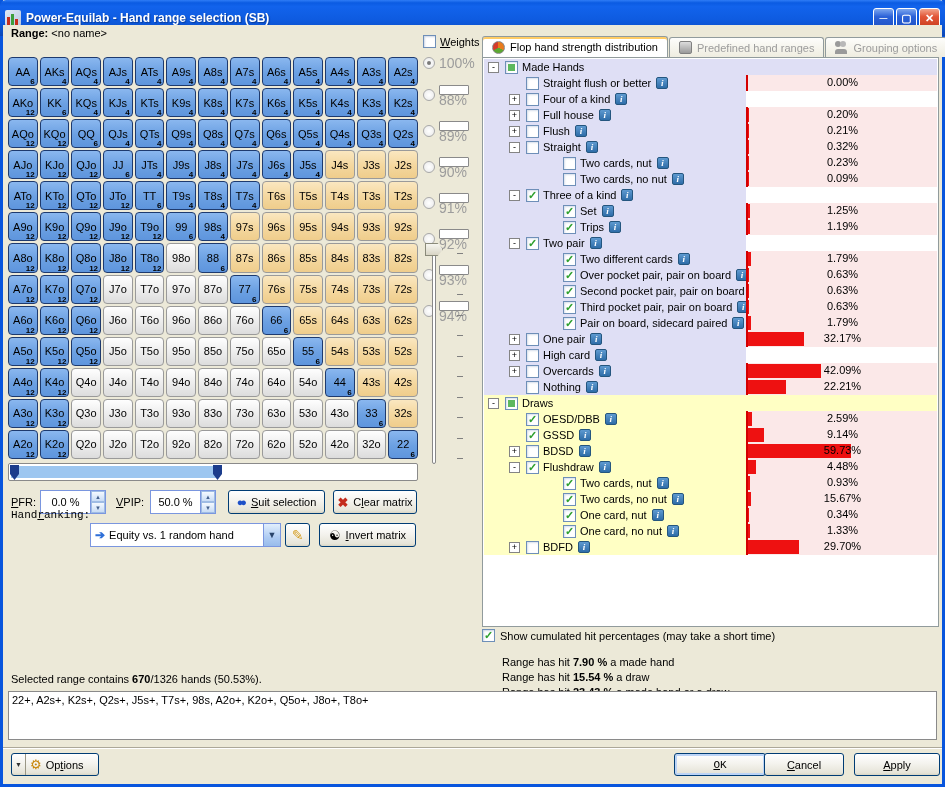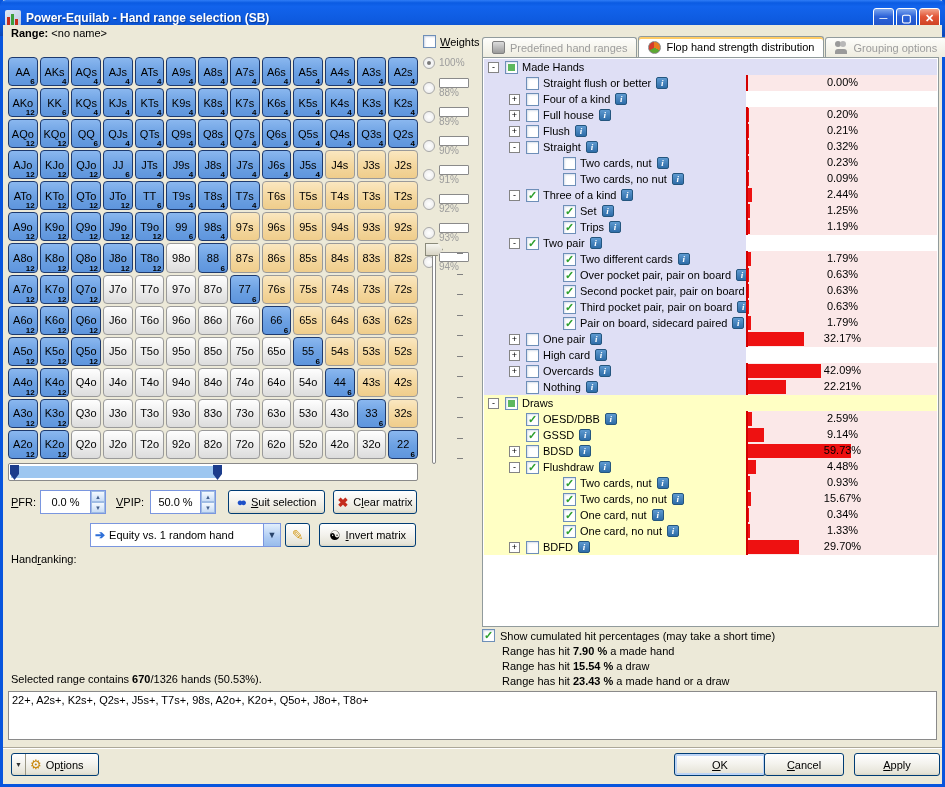--- a/index.html
+++ b/index.html
@@ -30,24 +30,24 @@
   .cell.o { background:linear-gradient(180deg,#FEFEFE,#ECECEC 55%,#DCDCDC); }
   .cell.t { background:linear-gradient(180deg,#FAE7C0,#F4D79E 55%,#EFCD8C); }
   .cell .sub { position:absolute; right:2px; bottom:-1px; font-size:8px; font-weight:bold; }
 
   
   .weights { position:absolute; left:420px; top:10px; width:58px; }
   .w-check { display:flex; align-items:center; gap:4px; }
   .checkbox { width:13px; height:13px; background:#fff; border:1px solid #6E8FB8; box-shadow:inset 1px 1px 2px #cdd6e4; display:flex; align-items:center; justify-content:center; font-size:11px; font-weight:bold; color:#2FA02F; }
   .radio { width:12px; height:12px; border-radius:50%; border:1px solid #A8A8A8; background:radial-gradient(#fff,#e8e8e8); position:relative; flex:0 0 auto; }
   .radio.sel::after { content:""; position:absolute; left:3px; top:3px; width:4px; height:4px; border-radius:50%; background:#7a7a7a; }
-  .preset { display:flex; align-items:center; gap:4px; margin-top:9px; color:#9C9C9C; }
+  .preset { display:flex; align-items:center; gap:4px; margin-top:16px; color:#9C9C9C; }
   .preset .col { display:flex; flex-direction:column; }
   .preset .wbox { width:30px; height:10px; background:#fff; border:1px solid #8a8a8a; border-radius:1px; }
-  .preset .plabel { font-size:10px; line-height:10px; }
+  .preset .plabel { font-size:14px; line-height:10px; }
   .p100 { margin-top:9px; margin-bottom:2px; }
   .vslider-track { position:absolute; left:9px; top:213px; width:4px; height:216px; background:#fff; border:1px solid #888; border-radius:2px; }
   .vslider-thumb { position:absolute; left:2px; top:208px; width:18px; height:13px; background:linear-gradient(180deg,#F6F6F0,#D8D4C4); border:1px solid #8a8a7a; clip-path:polygon(0 0,70% 0,100% 50%,70% 100%,0 100%); }
   .vtick { position:absolute; left:34px; width:6px; height:1px; background:#808080; }
 
   
   .hslider { position:absolute; left:5px; top:438px; width:410px; height:18px; background:#fff; border:1px solid #8a8a8a; border-radius:2px; }
   .hslider .fill { position:absolute; left:2px; top:2px; height:12px; background:#9CC6F0; }
   .hthumb { position:absolute; top:1px; width:9px; height:15px; background:#1B3C8C; clip-path:polygon(0 0,100% 0,100% 60%,50% 100%,0 60%); }
 
@@ -97,21 +97,21 @@
   .pct-text { position:absolute; left:0; right:0; top:1px; text-align:center; }
   .expander { width:11px; height:11px; background:#fff; border:1px solid #848484; display:flex; align-items:center; justify-content:center; font-size:9px; line-height:1; flex:0 0 auto; }
   .tchk { width:13px; height:13px; background:#fff; border:1px solid #6E8FB8; box-shadow:inset 1px 1px 2px #d7dfeb; display:flex; align-items:center; justify-content:center; flex:0 0 auto; margin:0 4px 0 6px; }
   .tchk .mark { color:#2FA02F; font-weight:bold; font-size:11px; line-height:1; }
   .tchk .sq { width:7px; height:7px; background:#5DB85D; }
   .info-icon { width:12px; height:12px; background:linear-gradient(180deg,#5E9AD0,#2E6DA8); border:1px solid #24567F; border-radius:2px; color:#fff; font-weight:bold; font-size:9px; font-style:italic; display:inline-flex; align-items:center; justify-content:center; margin-left:5px; flex:0 0 auto; font-family:"Liberation Serif", serif; }
 
   
   .summary { position:absolute; left:479px; top:604px; width:457px; }
   .sum-check { display:flex; align-items:center; gap:5px; }
-  .sum-lines { margin-left:20px; margin-top:2px; line-height:15px; }
+  .sum-lines { margin-left:20px; margin-top:13px; line-height:15px; }
 
   .status-line { position:absolute; left:8px; top:648px; }
   .range-textarea { position:absolute; left:5px; top:666px; width:929px; height:49px; border:1px solid #8a8a8a; background:#fff; font-family:"Liberation Sans", sans-serif; font-size:11px; padding:2px 3px; resize:none; }
   .footer-sep { position:absolute; left:0; top:722px; width:939px; border-top:1px solid #ACA899; border-bottom:1px solid #fff; }
 
   .footer-btn { top:728px; height:23px; }
   .opt-arrow { width:14px; height:100%; border-right:1px solid #9a9786; display:flex; align-items:center; justify-content:center; font-size:7px; color:#333; }
   .btn-default { box-shadow:inset 0 0 0 2px #BCD4F6; }
   u { text-decoration:underline; }
 </style>
@@ -844,45 +844,45 @@
     </div>
     <div class="xp-btn" style="left:225px; top:465px; width:97px;">
       <span class="dots-icon">●●</span>
       <span><u>S</u>uit selection</span>
     </div>
     <div class="xp-btn" style="left:330px; top:465px; width:84px;">
       <span class="x-icon">✖</span>
       <span>C<u>l</u>ear matrix</span>
     </div>
 
-    <span class="ctl-label" style="left:8px; top:528px;">Hand<u>r</u>anking:</span>
+    <span class="ctl-label" style="left:8px; top:484px;font-family:Liberation Mono, monospace;">Hand<u>r</u>anking:</span>
     <div class="dropdown" style="left:87px; top:498px; width:191px;">
       <div class="dd-text">
         <span class="arrow-icon">➔</span>
         <span>Equity vs. 1 random hand</span>
       </div>
       <div class="dd-btn">▼</div>
     </div>
     <div class="xp-btn" style="left:282px; top:498px; width:25px;">
       <span class="pencil-icon">✎</span>
     </div>
     <div class="xp-btn" style="left:316px; top:498px; width:97px;">
       <span class="yy-icon">☯</span>
       <span><u>I</u>nvert matrix</span>
     </div>
 
     <div class="tabctl">
       <div class="tabs">
+          <div class="tab active">
+            <span class="tab-icon icon-pie"></span>
+            <span>Flop hand strength distribution</span>
+          </div>
           <div class="tab">
             <span class="tab-icon icon-screen"></span>
             <span>Predefined hand ranges</span>
-          </div>
-          <div class="tab active">
-            <span class="tab-icon icon-pie"></span>
-            <span>Flop hand strength distribution</span>
           </div>
           <div class="tab">
             <span class="tab-icon icon-people">
               <i></i>
             </span>
             <span>Grouping options</span>
           </div>
         </div>
       <div class="tabbody">
         <div class="tree">
@@ -975,24 +975,20 @@
               </div>
             </div>
             <div class="trow m">
               <div class="lbl" style="padding-left: 25px;">
                 <div class="expander">-</div>
                 <div class="tchk">
                   <span class="mark">✓</span>
                 </div>
                 <span>Three of a kind</span>
                 <span class="info-icon">i</span>
-              </div>
-              <div class="pctc">
-                <div class="bar" style="width: 4.2212px;"></div>
-                <div class="pct-text">2.44%</div>
               </div>
             </div>
             <div class="trow m">
               <div class="lbl" style="padding-left: 73px;">
                 <div class="tchk">
                   <span class="mark">✓</span>
                 </div>
                 <span>Set</span>
                 <span class="info-icon">i</span>
               </div>
@@ -1282,21 +1278,21 @@
 
     <textarea class="range-textarea" spellcheck="false" style="">22+, A2s+, K2s+, Q2s+, J5s+, T7s+, 98s, A2o+, K2o+, Q5o+, J8o+, T8o+</textarea>
 
     <div class="footer-sep"></div>
 
     <div class="xp-btn footer-btn" style="left:8px; width:88px; justify-content:flex-start; gap:4px; padding-right:6px;">
       <span class="opt-arrow">▼</span>
       <span class="gear-icon">⚙</span>
       <span>Op<u>t</u>ions</span>
     </div>
-    <div class="xp-btn footer-btn btn-default" style="left:671px; width:92px;">
+    <div class="xp-btn footer-btn btn-default" style="left:671px; width:92px;font-family:Liberation Mono, monospace;">
       <span><u>O</u>K</span>
     </div>
     <div class="xp-btn footer-btn" style="left:761px; width:80px;">
       <span><u>C</u>ancel</span>
     </div>
     <div class="xp-btn footer-btn" style="left:851px; width:86px;">
       <span><u>A</u>pply</span>
     </div>
 
   </div>

